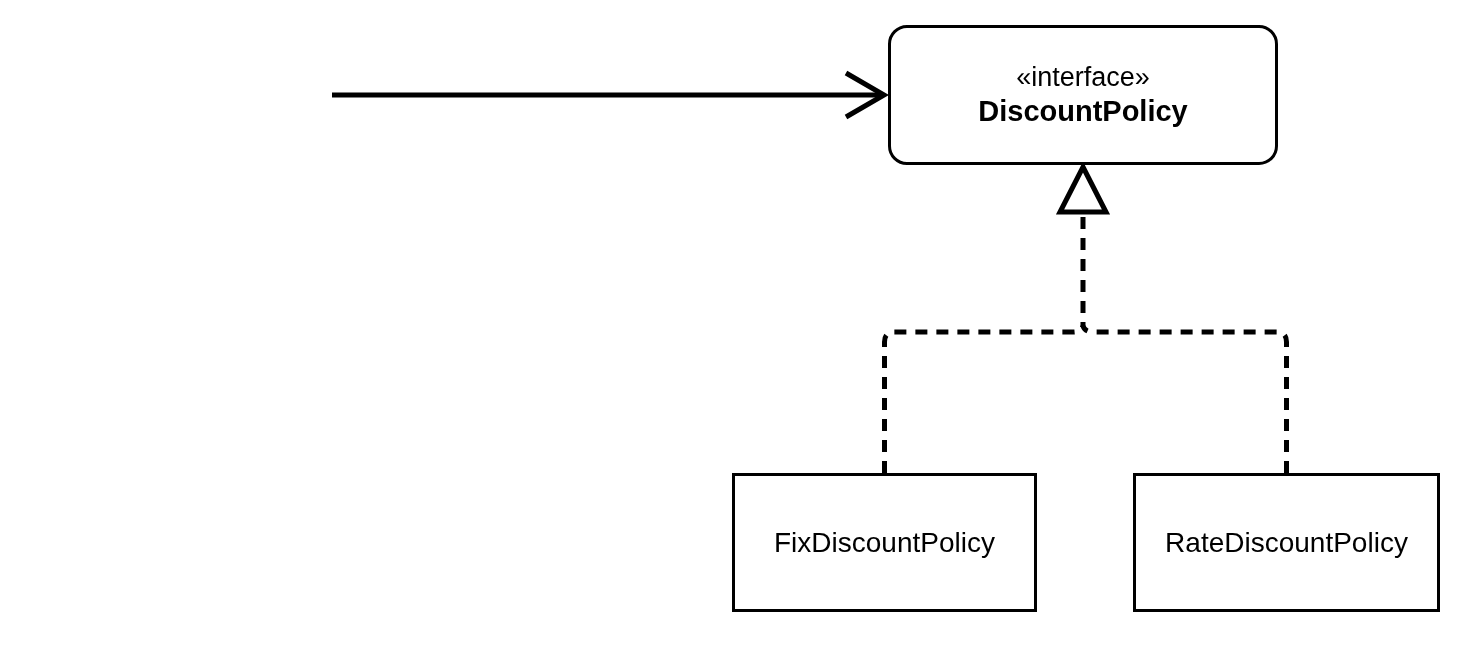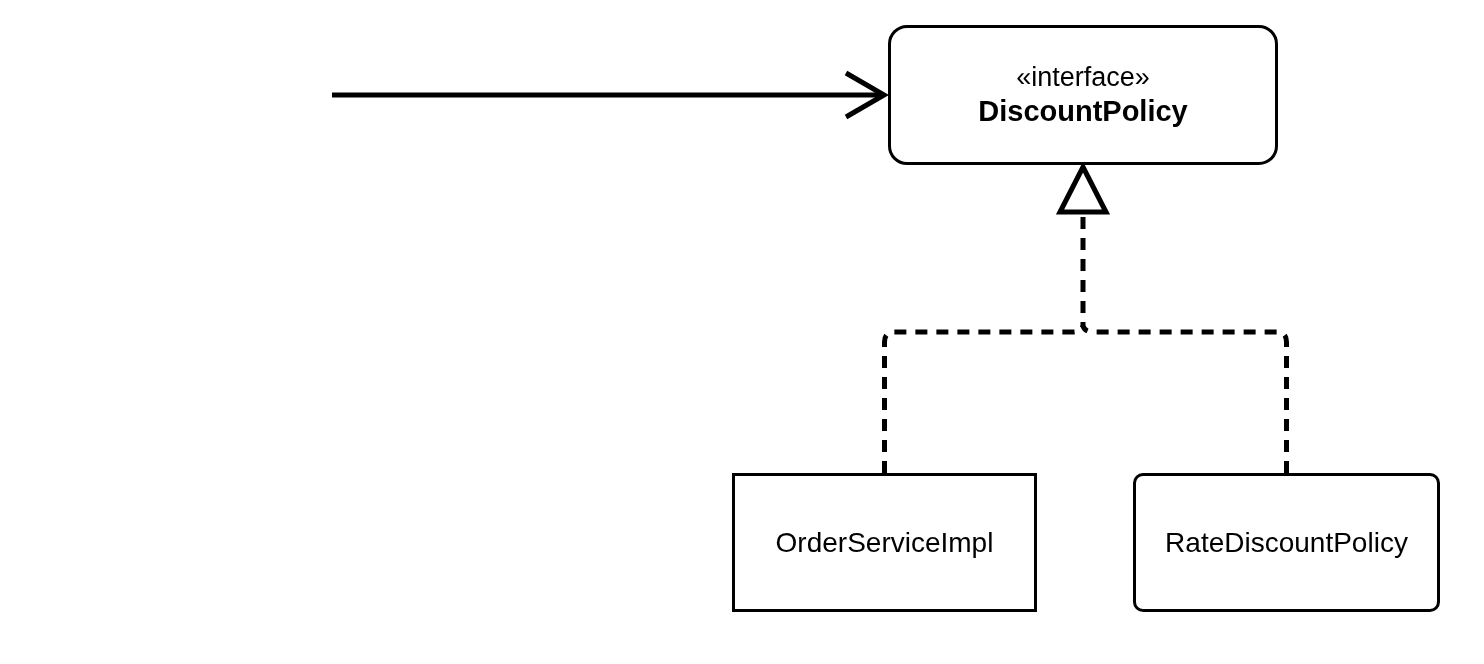--- a/index.html
+++ b/index.html
@@ -47,21 +47,21 @@
   }
   .uml-node .node-label-bold {
     font-size: 29px;
     line-height: 35px;
     font-weight: 700;
     white-space: nowrap;
   }
   #node-order-service-impl   { left: 23px;   top: 25px;  width: 309px; height: 140px; }
   #node-discount-policy      { left: 888px;  top: 25px;  width: 390px; height: 140px; border-radius: 19px; }
   #node-fix-discount-policy  { left: 732px;  top: 473px; width: 305px; height: 139px; }
-  #node-rate-discount-policy { left: 1133px; top: 473px; width: 307px; height: 139px; border-radius: 10px; }
+  #node-rate-discount-policy { left: 1133px; top: 473px; width: 307px; height: 139px; }
 </style>
 </head>
 <body>
 
 <div class="canvas">
 
   <svg class="connector-layer" viewBox="0 0 1484 664" xmlns="http://www.w3.org/2000/svg">
 
     <g stroke="#000000" fill="none">
       <line x1="332" y1="95" x2="881" y2="95" stroke-width="5"></line>
@@ -76,20 +76,20 @@
     </g>
   </svg>
 
 
   <div class="uml-node" id="node-discount-policy">
     <span class="node-stereotype">«interface»</span>
     <span class="node-label-bold">DiscountPolicy</span>
   </div>
 
   <div class="uml-node" id="node-fix-discount-policy">
-    <span class="node-label">OrderServiceImpl</span>
+    <span class="node-label">FixDiscountPolicy</span>
   </div>
 
   <div class="uml-node" id="node-rate-discount-policy">
     <span class="node-label">RateDiscountPolicy</span>
   </div>
 
 </div>
 
 </body></html>

